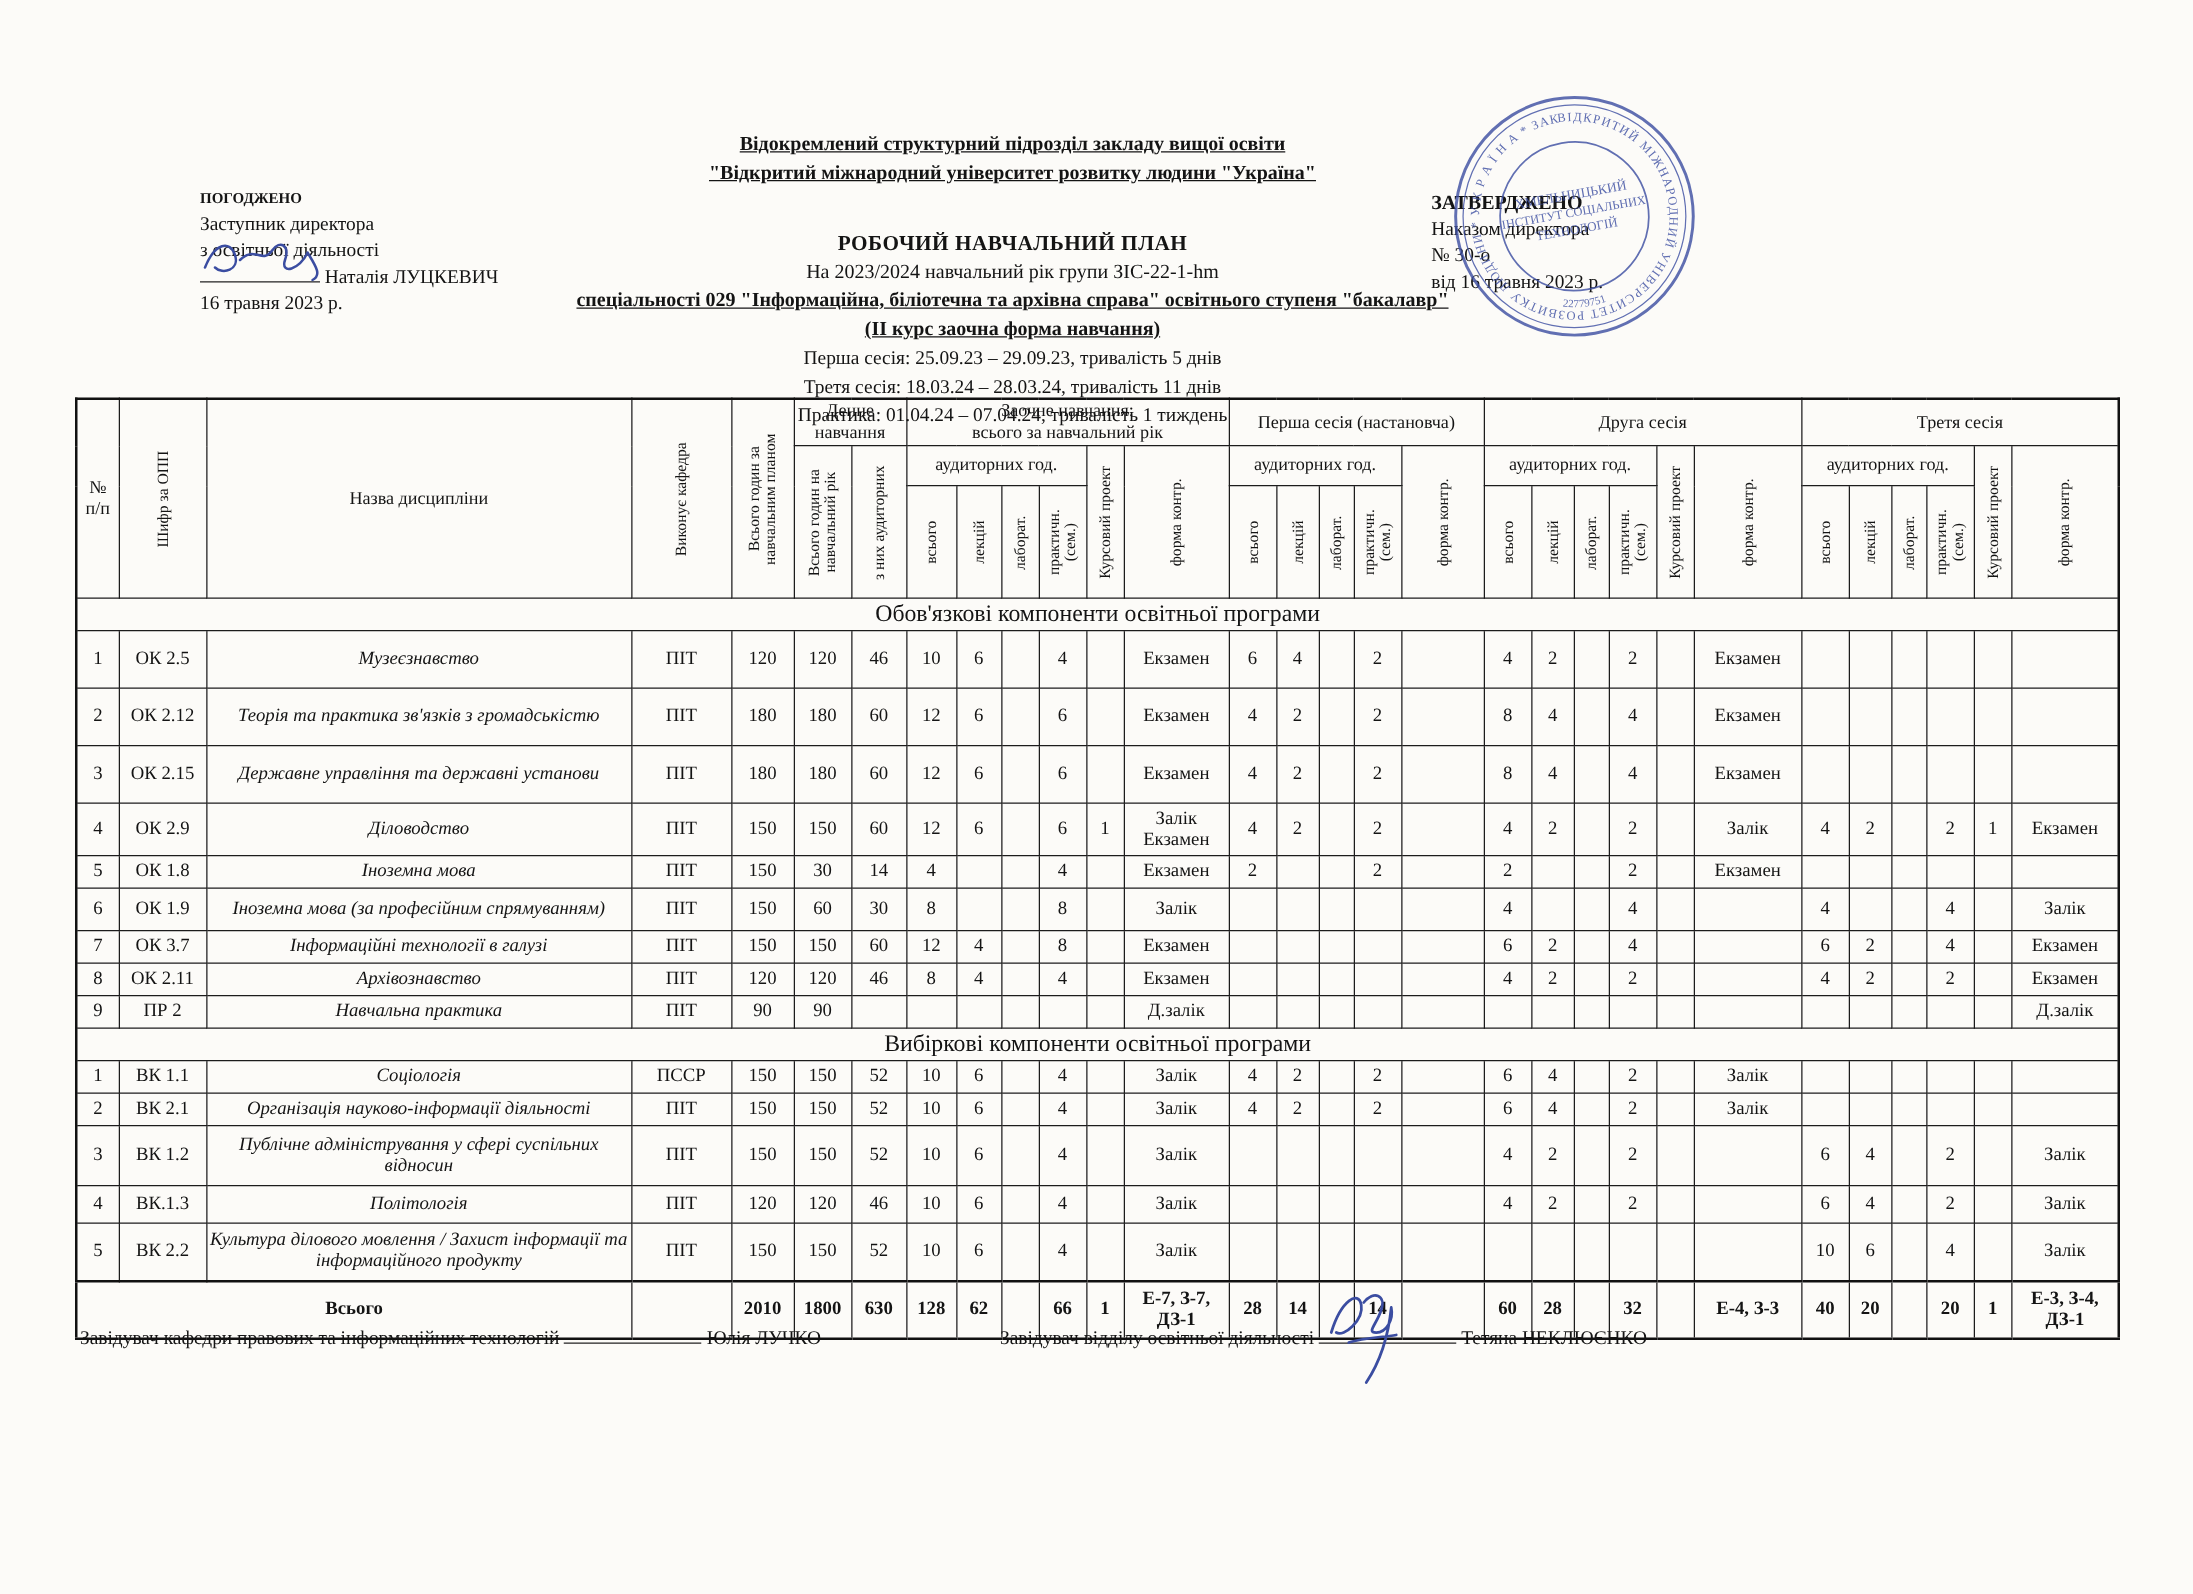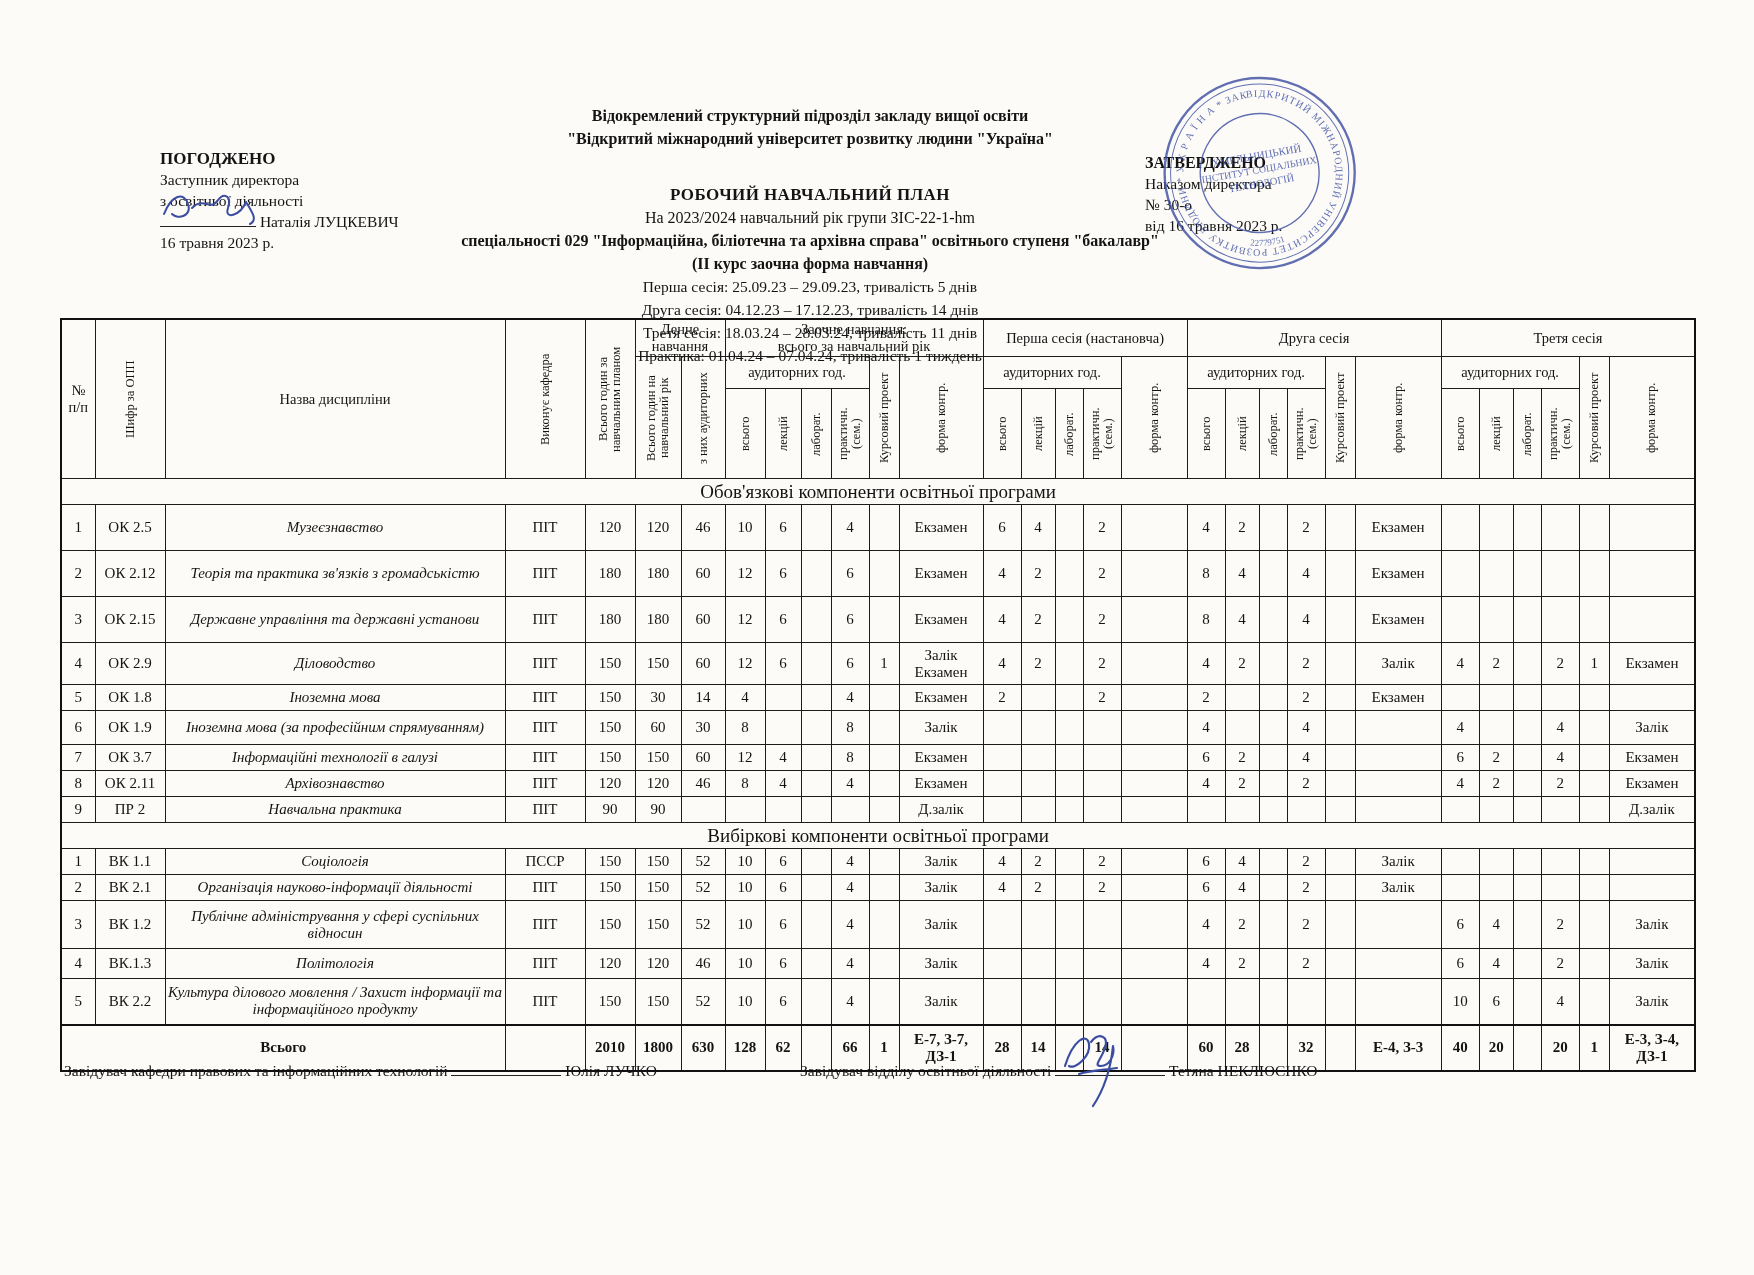--- a/index.html
+++ b/index.html
@@ -5,28 +5,28 @@
   html,body{margin:0;padding:0;}
   body{
     width:1754px;height:1275px;position:relative;
     background:#fcfbf8;
     font-family:"Liberation Serif","DejaVu Serif",serif;
     color:#141414;
     overflow:hidden;
   }
   
   .center-head{position:absolute;left:260px;top:104px;width:1100px;text-align:center;line-height:23px;}
-  .center-head .b{font-weight:bold;font-size:16px;}
+  .center-head .b{font-weight:bold;font-size:16px;text-decoration:underline;}
   .center-head .bi{font-weight:bold;font-style:italic;font-size:16.5px;}
   .center-head .t{font-weight:bold;font-size:17px;letter-spacing:.4px;margin-top:33px;}
   .center-head .n{font-size:16px;}
   .center-head .s{font-size:15.5px;}
 
   .pogodzheno{position:absolute;left:160px;top:148px;font-size:15.5px;line-height:21px;width:300px;}
-  .pogodzheno .ttl{font-weight:bold;font-size:17px;}
+  .pogodzheno .ttl{font-weight:bold;font-size:12px;}
   .zatverdzheno{position:absolute;left:1145px;top:152px;font-size:15.5px;line-height:21px;width:260px;}
   .zatverdzheno .ttl{font-weight:bold;font-size:16px;}
 
   .sigline{display:inline-block;width:96px;border-bottom:1.2px solid #222;height:12px;}
   .sig-svg{position:absolute;pointer-events:none;}
 
   
   .stamp{position:absolute;left:1158px;top:74px;opacity:.8;transform:rotate(-10deg);}
 
   
@@ -66,21 +66,20 @@
 <body>
 
 <div class="center-head">
   <div class="b">Відокремлений структурний підрозділ закладу вищої освіти</div>
   <div class="b">"Відкритий міжнародний університет розвитку людини "Україна"</div>
   <div class="t">РОБОЧИЙ НАВЧАЛЬНИЙ ПЛАН</div>
   <div class="n">На 2023/2024 навчальний рік групи ЗІС-22-1-hm</div>
   <div class="b">спеціальності 029 "Інформаційна, біліотечна та архівна справа" освітнього ступеня "бакалавр"</div>
   <div class="b">(ІІ курс заочна форма навчання)</div>
   <div class="s">Перша сесія: 25.09.23 – 29.09.23, тривалість 5 днів</div>
-  <div class="s">Друга сесія:  04.12.23 – 17.12.23, тривалість 14 днів</div>
   <div class="s">Третя сесія: 18.03.24 – 28.03.24,  тривалість 11 днів</div>
   <div class="s">Практика: 01.04.24 – 07.04.24,  тривалість 1 тиждень</div>
 </div>
 
 <div class="pogodzheno">
   <div class="ttl">ПОГОДЖЕНО</div>
   <div>Заступник директора</div>
   <div>з освітньої діяльності</div>
   <div>
     <span class="sigline"></span>

